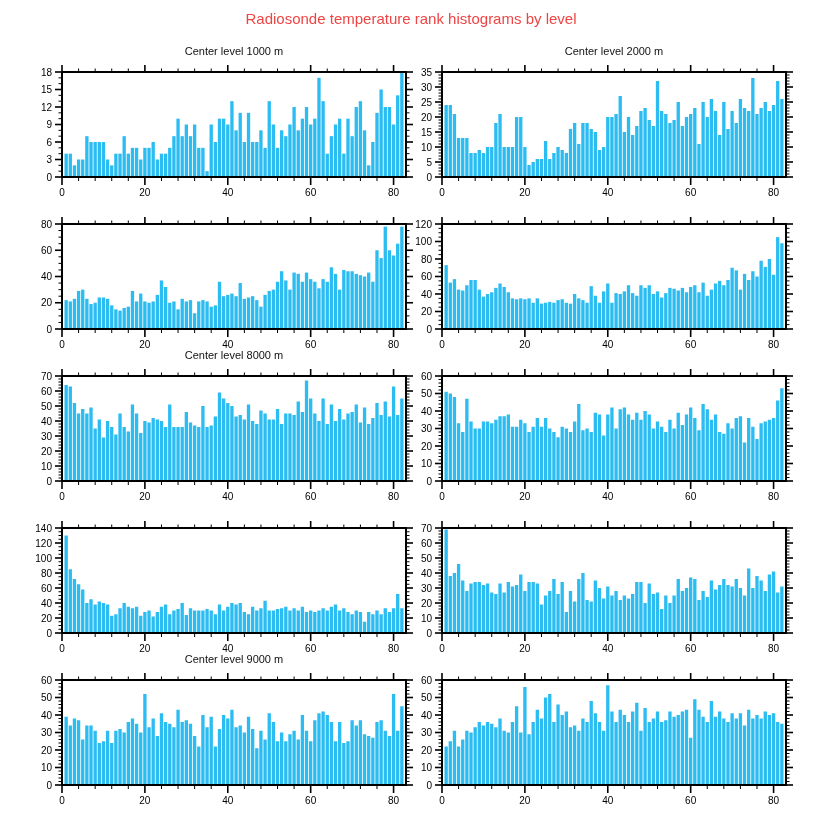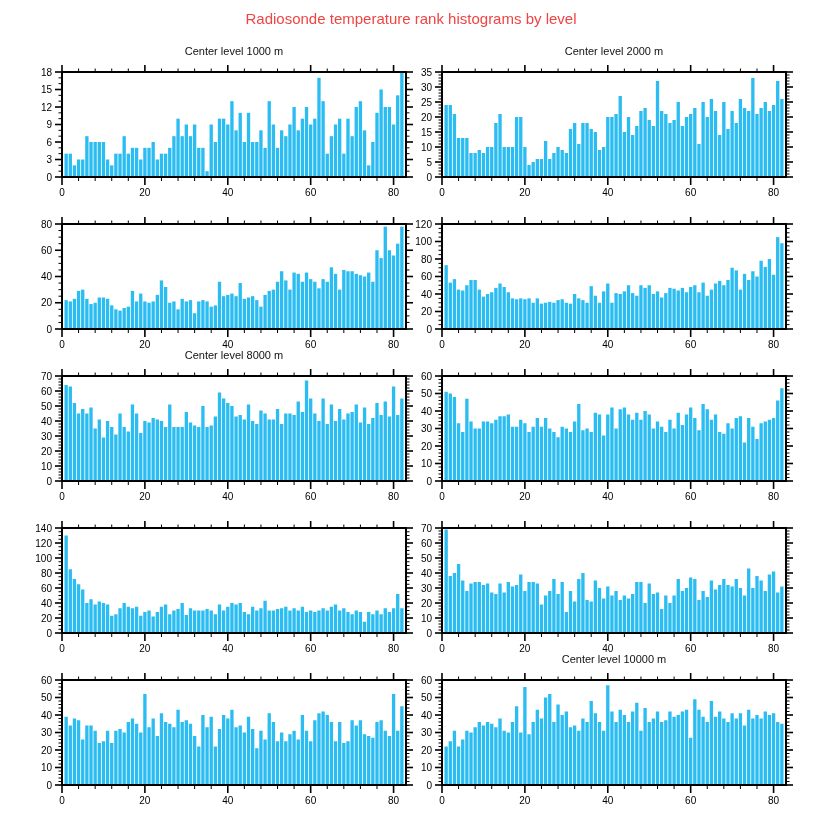--- a/index.html
+++ b/index.html
@@ -1609,20 +1609,21 @@
         <line x1="343.83" y1="139.00" x2="343.83" y2="143.00" stroke="#000000" stroke-width="1"></line>
         <line x1="343.83" y1="30.50" x2="343.83" y2="34.00" stroke="#000000" stroke-width="1"></line>
         <line x1="360.41" y1="139.00" x2="360.41" y2="143.00" stroke="#000000" stroke-width="1"></line>
         <line x1="360.41" y1="30.50" x2="360.41" y2="34.00" stroke="#000000" stroke-width="1"></line>
         <line x1="376.99" y1="139.00" x2="376.99" y2="143.00" stroke="#000000" stroke-width="1"></line>
         <line x1="376.99" y1="30.50" x2="376.99" y2="34.00" stroke="#000000" stroke-width="1"></line>
         <rect x="62" y="34" width="344" height="105" fill="none" stroke="#000000" stroke-width="2"></rect>
       </svg>
   </div>
     <div class="panel" style="left: 0px; top: 646px;">
+    <div class="panel-title">Center level 9000 m</div>
     <svg class="plot" width="420" height="164" viewBox="0 0 420 164" xmlns="http://www.w3.org/2000/svg">
         <rect x="64.49" y="70.75" width="3.32" height="68.25" fill="#2BBCF2"></rect>
         <rect x="68.63" y="79.50" width="3.32" height="59.50" fill="#2BBCF2"></rect>
         <rect x="72.78" y="72.50" width="3.32" height="66.50" fill="#2BBCF2"></rect>
         <rect x="76.92" y="74.25" width="3.32" height="64.75" fill="#2BBCF2"></rect>
         <rect x="81.07" y="93.50" width="3.32" height="45.50" fill="#2BBCF2"></rect>
         <rect x="85.21" y="79.50" width="3.32" height="59.50" fill="#2BBCF2"></rect>
         <rect x="89.35" y="79.50" width="3.32" height="59.50" fill="#2BBCF2"></rect>
         <rect x="93.50" y="84.75" width="3.32" height="54.25" fill="#2BBCF2"></rect>
         <rect x="97.64" y="97.00" width="3.32" height="42.00" fill="#2BBCF2"></rect>
@@ -1812,21 +1813,20 @@
         <line x1="343.83" y1="139.00" x2="343.83" y2="143.00" stroke="#000000" stroke-width="1"></line>
         <line x1="343.83" y1="30.50" x2="343.83" y2="34.00" stroke="#000000" stroke-width="1"></line>
         <line x1="360.41" y1="139.00" x2="360.41" y2="143.00" stroke="#000000" stroke-width="1"></line>
         <line x1="360.41" y1="30.50" x2="360.41" y2="34.00" stroke="#000000" stroke-width="1"></line>
         <line x1="376.99" y1="139.00" x2="376.99" y2="143.00" stroke="#000000" stroke-width="1"></line>
         <line x1="376.99" y1="30.50" x2="376.99" y2="34.00" stroke="#000000" stroke-width="1"></line>
         <rect x="62" y="34" width="344" height="105" fill="none" stroke="#000000" stroke-width="2"></rect>
       </svg>
   </div>
     <div class="panel" style="left: 380px; top: 646px;">
-    <div class="panel-title">Center level 10000 m</div>
     <svg class="plot" width="420" height="164" viewBox="0 0 420 164" xmlns="http://www.w3.org/2000/svg">
         <rect x="64.49" y="100.50" width="3.32" height="38.50" fill="#2BBCF2"></rect>
         <rect x="68.63" y="95.25" width="3.32" height="43.75" fill="#2BBCF2"></rect>
         <rect x="72.78" y="84.75" width="3.32" height="54.25" fill="#2BBCF2"></rect>
         <rect x="76.92" y="100.50" width="3.32" height="38.50" fill="#2BBCF2"></rect>
         <rect x="81.07" y="93.50" width="3.32" height="45.50" fill="#2BBCF2"></rect>
         <rect x="85.21" y="84.75" width="3.32" height="54.25" fill="#2BBCF2"></rect>
         <rect x="89.35" y="86.50" width="3.32" height="52.50" fill="#2BBCF2"></rect>
         <rect x="93.50" y="81.25" width="3.32" height="57.75" fill="#2BBCF2"></rect>
         <rect x="97.64" y="76.00" width="3.32" height="63.00" fill="#2BBCF2"></rect>

